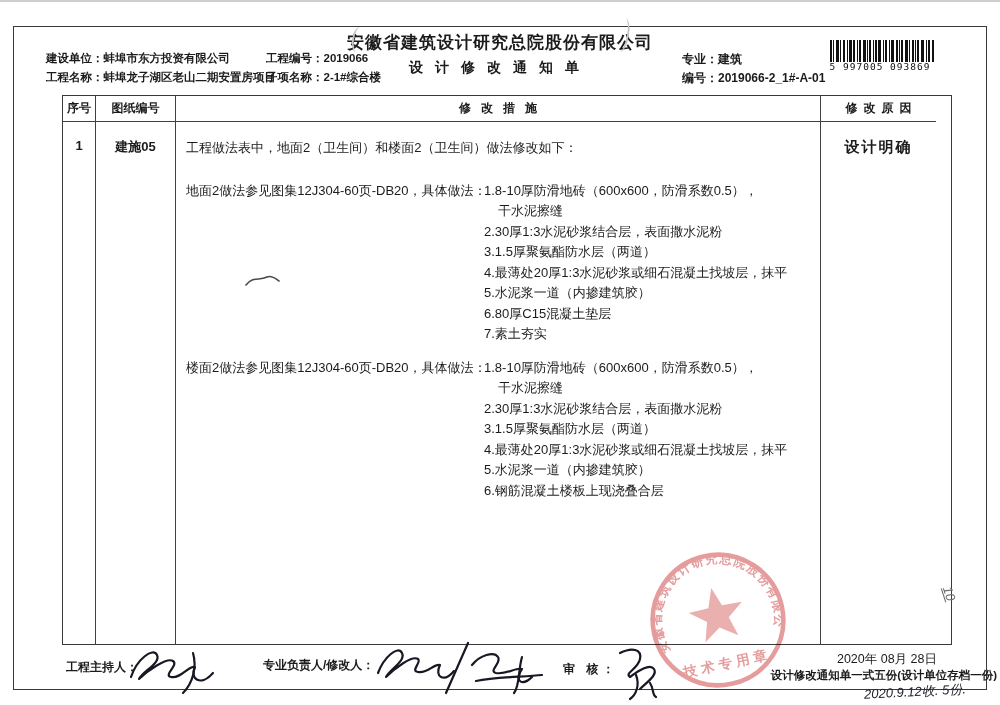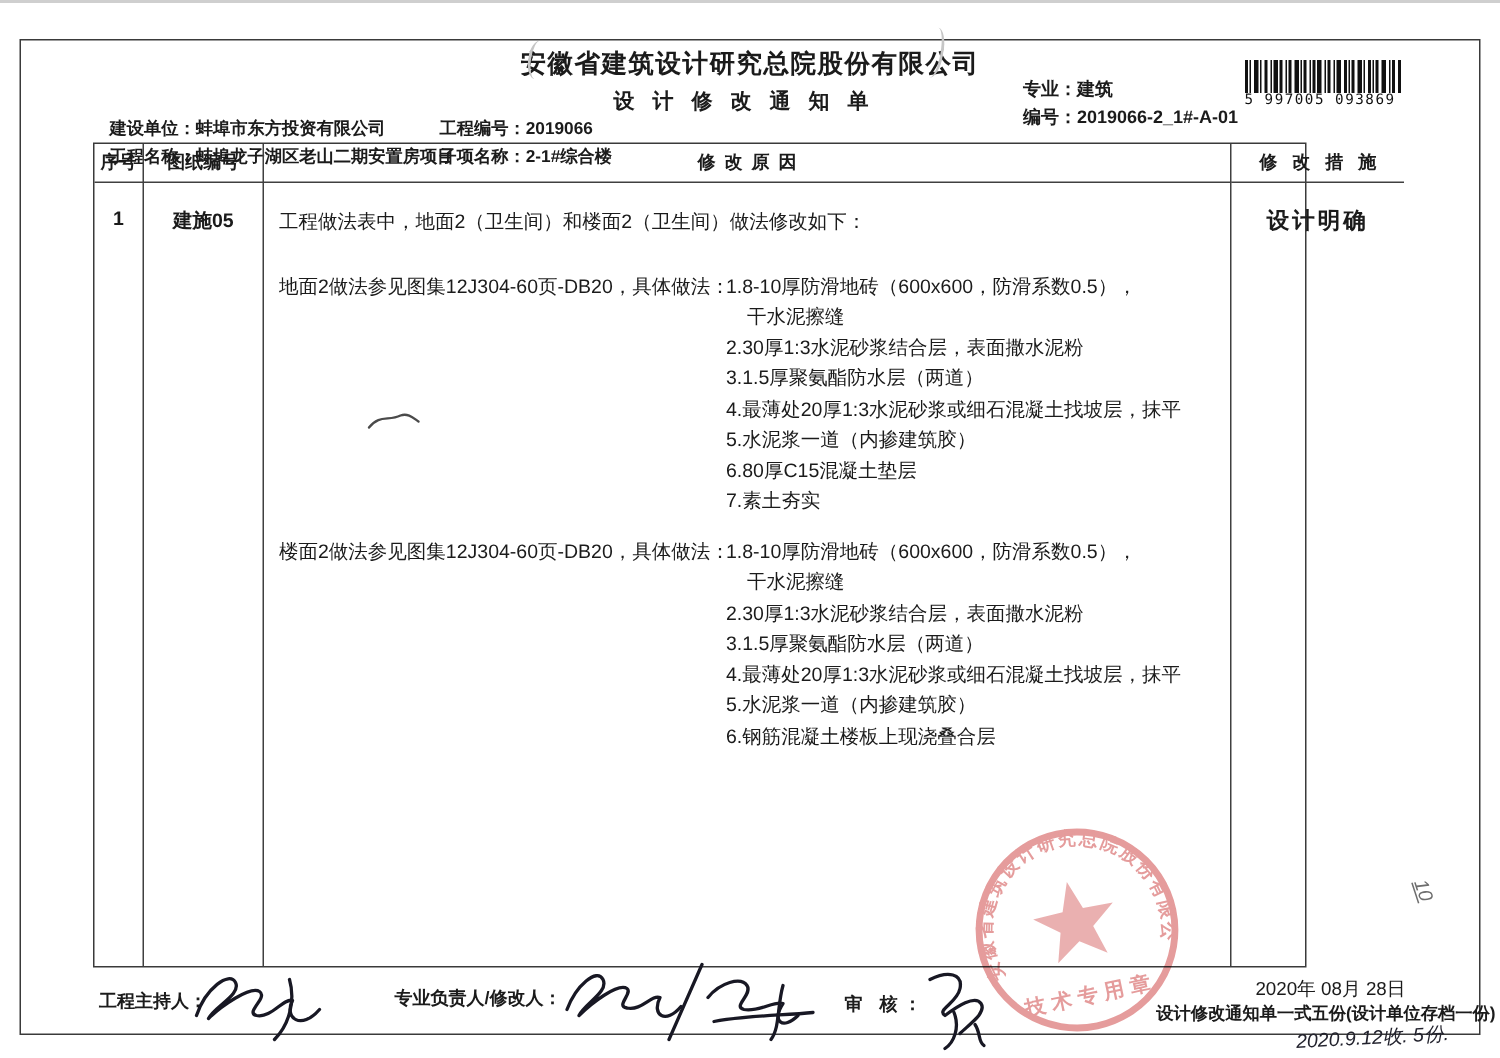--- a/index.html
+++ b/index.html
@@ -12,40 +12,40 @@
 
   .page-border { position:absolute; left:13px; top:26px; width:974px; height:664px;
     border:1.6px solid #3a3a3a; }
 
   
   .company-title { position:absolute; left:0; top:31px; width:1000px; text-align:center;
     font-size:17px; font-weight:bold; letter-spacing:1px; }
   .doc-title { position:absolute; left:0; top:59px; width:1000px; text-align:center;
     font-size:14px; font-weight:bold; letter-spacing:12px; }
 
-  .info-left { position:absolute; left:73px; top:49px; font-size:11.5px; font-weight:bold;
-    line-height:19px;margin-top:28px; }
+  .info-left { position:absolute; left:46px; top:49px; font-size:11.5px; font-weight:bold;
+    line-height:19px; }
   .info-row { display:flex; white-space:nowrap; }
   .info-pair-a { width:220px; flex:none; }
 
   .info-right { position:absolute; left:682px; top:50px; font-size:12px; font-weight:bold;
     line-height:19px; white-space:nowrap; }
 
   .barcode { position:absolute; left:824px; top:40px; width:112px; height:34px; }
   .barcode-digits { position:absolute; left:0; top:21px; width:112px; text-align:center;
     font-family:"DejaVu Sans Mono", monospace; font-size:9.5px; letter-spacing:1px;
     background:transparent; color:#111; }
 
   .arc-mark { position:absolute; border-left:2px solid #c6c6c6; border-radius:50%;
     width:13px; height:26px; }
   .arc-left  { left:352px; top:27px; transform:rotate(8deg); }
   .arc-right { left:616px; top:18px; transform:rotate(190deg); height:34px; }
 
   
-  .sheet { position:absolute; left:62px; top:95px; width:809px; height:550px;
+  .sheet { position:absolute; left:62px; top:95px; width:890px; height:550px;
     display:grid; grid-template-columns:33px 80px 645px 115px; grid-template-rows:26px 1fr;
     border:1.6px solid #3a3a3a; background:transparent; }
   .cell { border-right:1.2px solid #404040; }
   .cell:nth-child(4n) { border-right:none; }
   .th { border-bottom:1.2px solid #404040; display:flex; align-items:center;
     justify-content:center; font-size:12px; font-weight:bold; }
   .th-wide  { letter-spacing:10px; text-indent:10px; }
   .th-cause { letter-spacing:6px; text-indent:6px; }
 
   .td-seq, .td-dwg { padding-top:16px; text-align:center; font-size:13px; font-weight:600; }
@@ -162,22 +162,22 @@
         <rect x="104" y="0" width="2" height="22"></rect>
           <rect x="108" y="0" width="2" height="22"></rect>
       </g>
     </svg>
     <div class="barcode-digits">5 997005 093869</div>
   </div>
 
   <div class="sheet">
     <div class="cell th">序号</div>
     <div class="cell th">图纸编号</div>
+    <div class="cell th th-wide">修改措施</div>
     <div class="cell th th-cause">修改原因</div>
-    <div class="cell th th-wide">修改措施</div>
 
     <div class="cell td-seq">1</div>
     <div class="cell td-dwg">建施05</div>
 
     <div class="cell td-measures">
       <div class="m-intro">工程做法表中，地面2（卫生间）和楼面2（卫生间）做法修改如下：</div>
 
       <div class="m-section m-sec1">
         <div class="m-lead">地面2做法参见图集12J304-60页-DB20，具体做法：</div>
         <div class="m-items">

